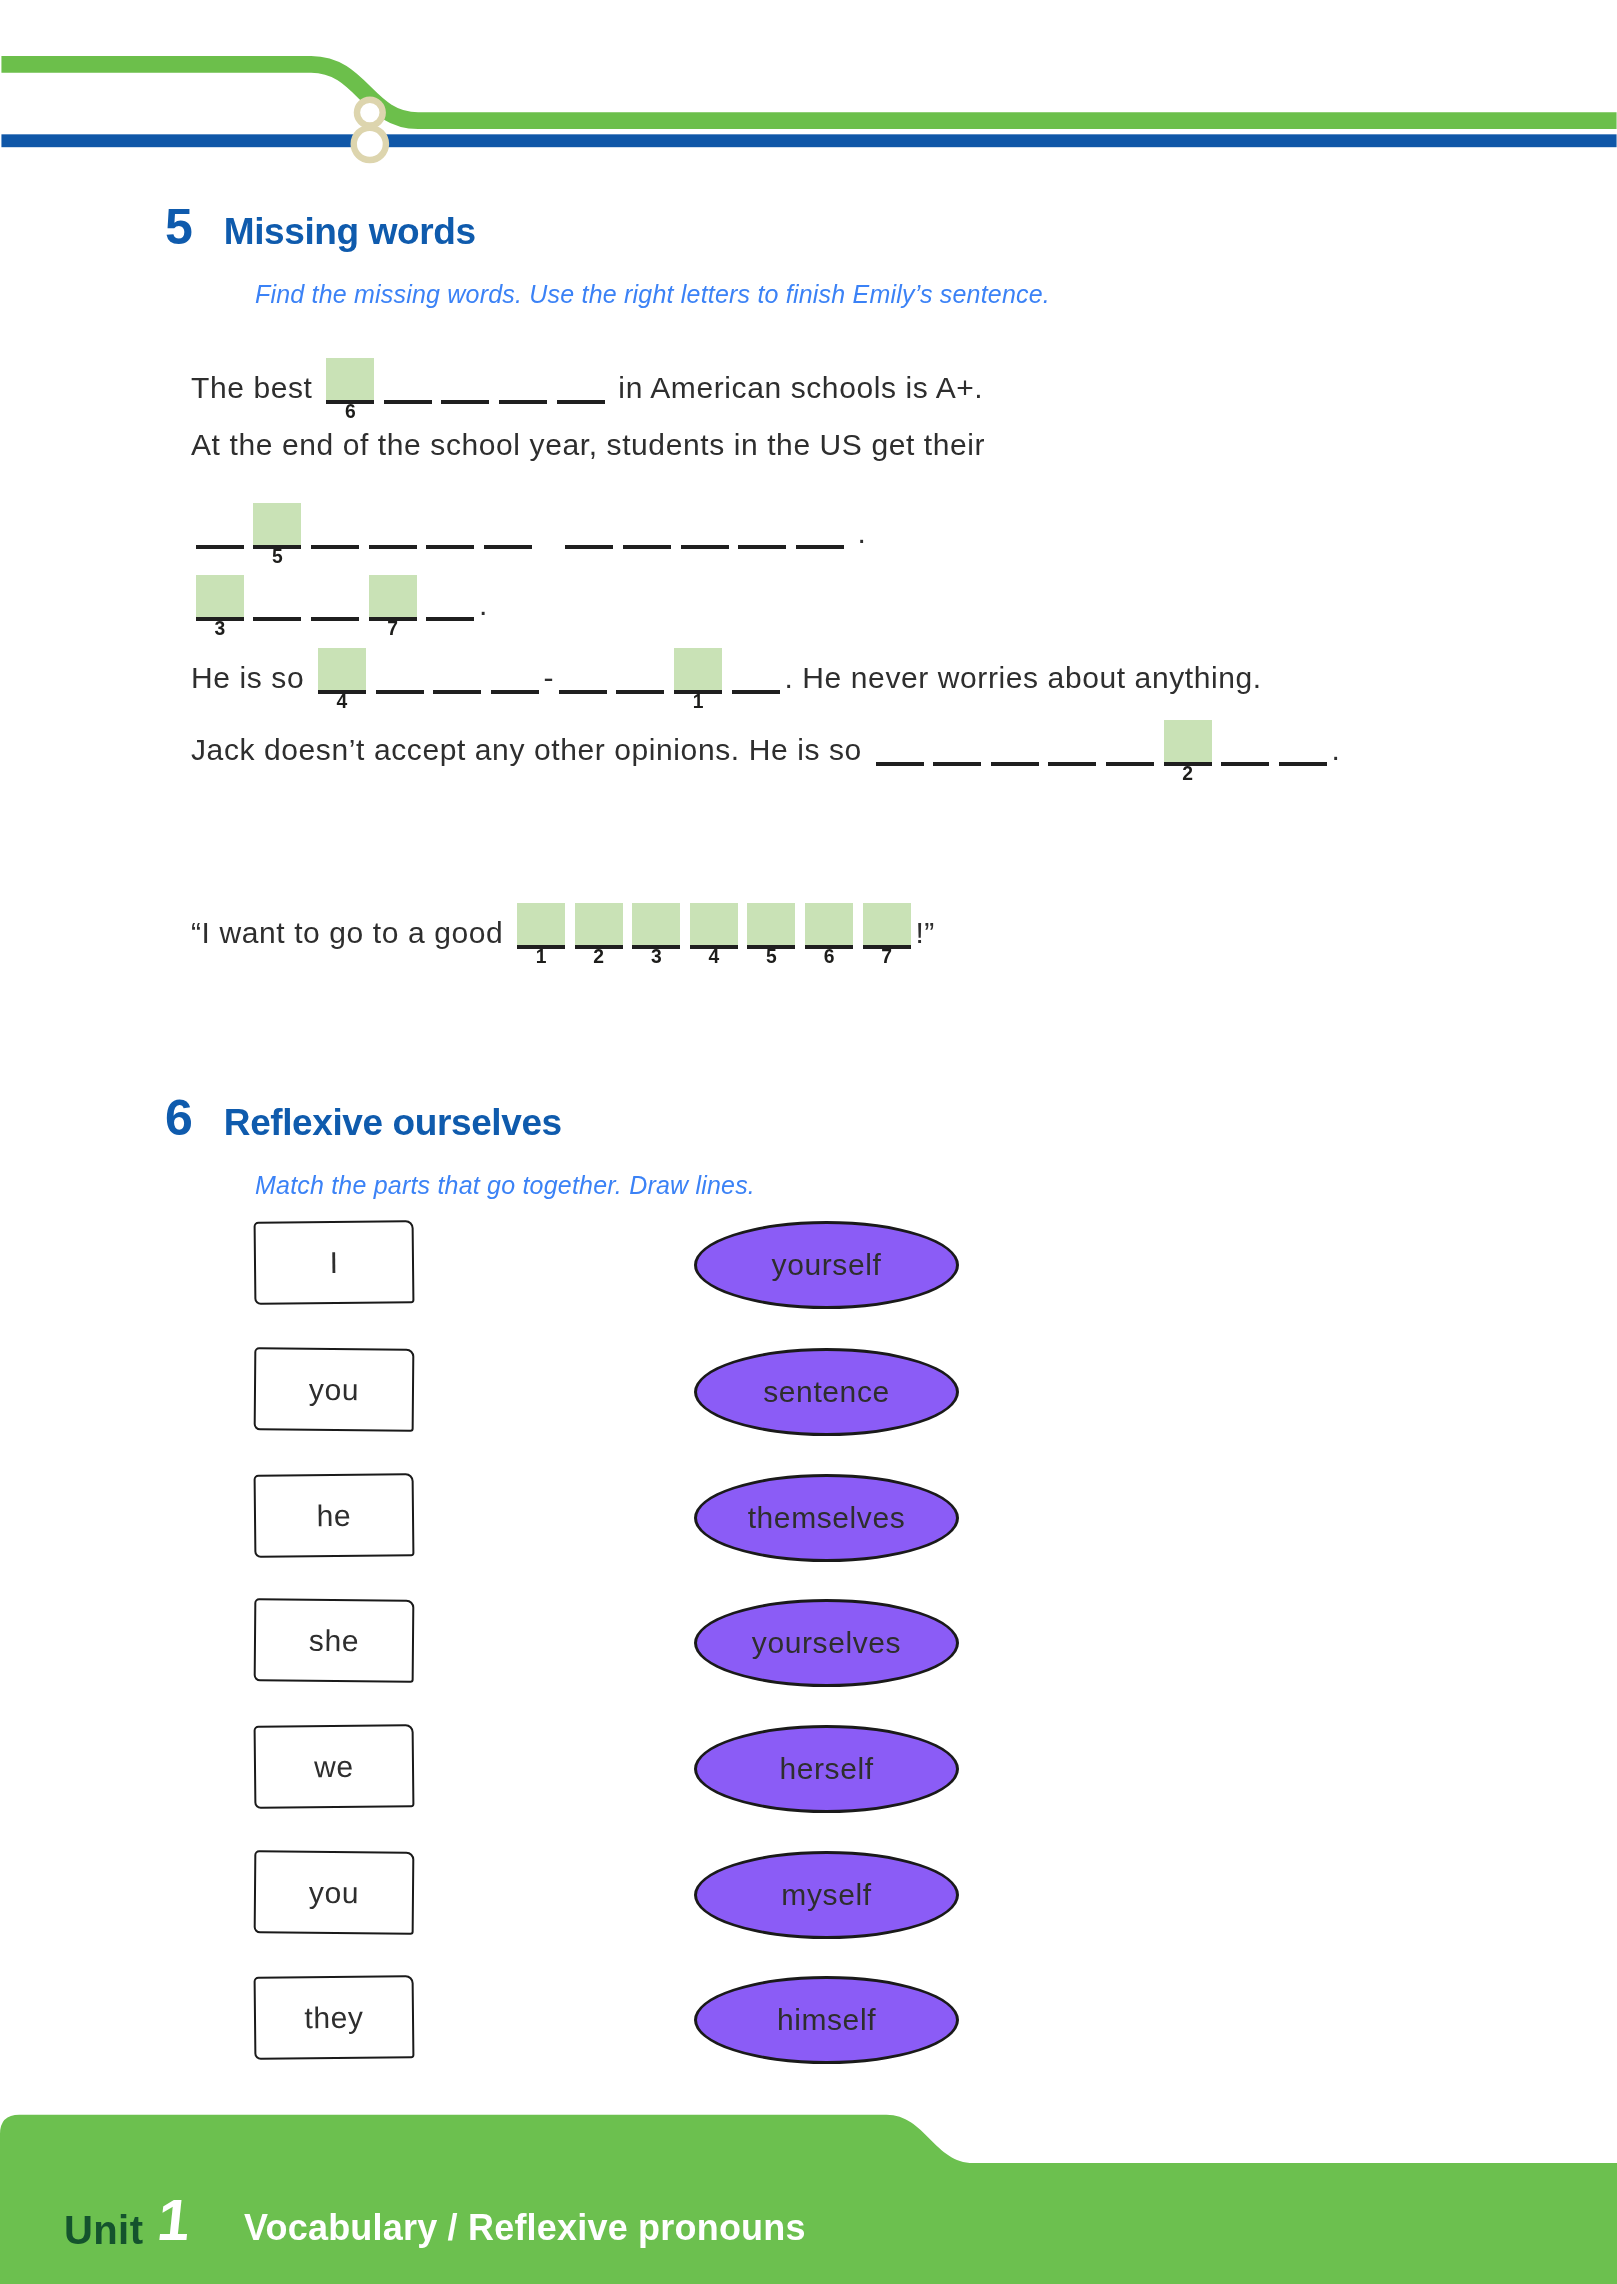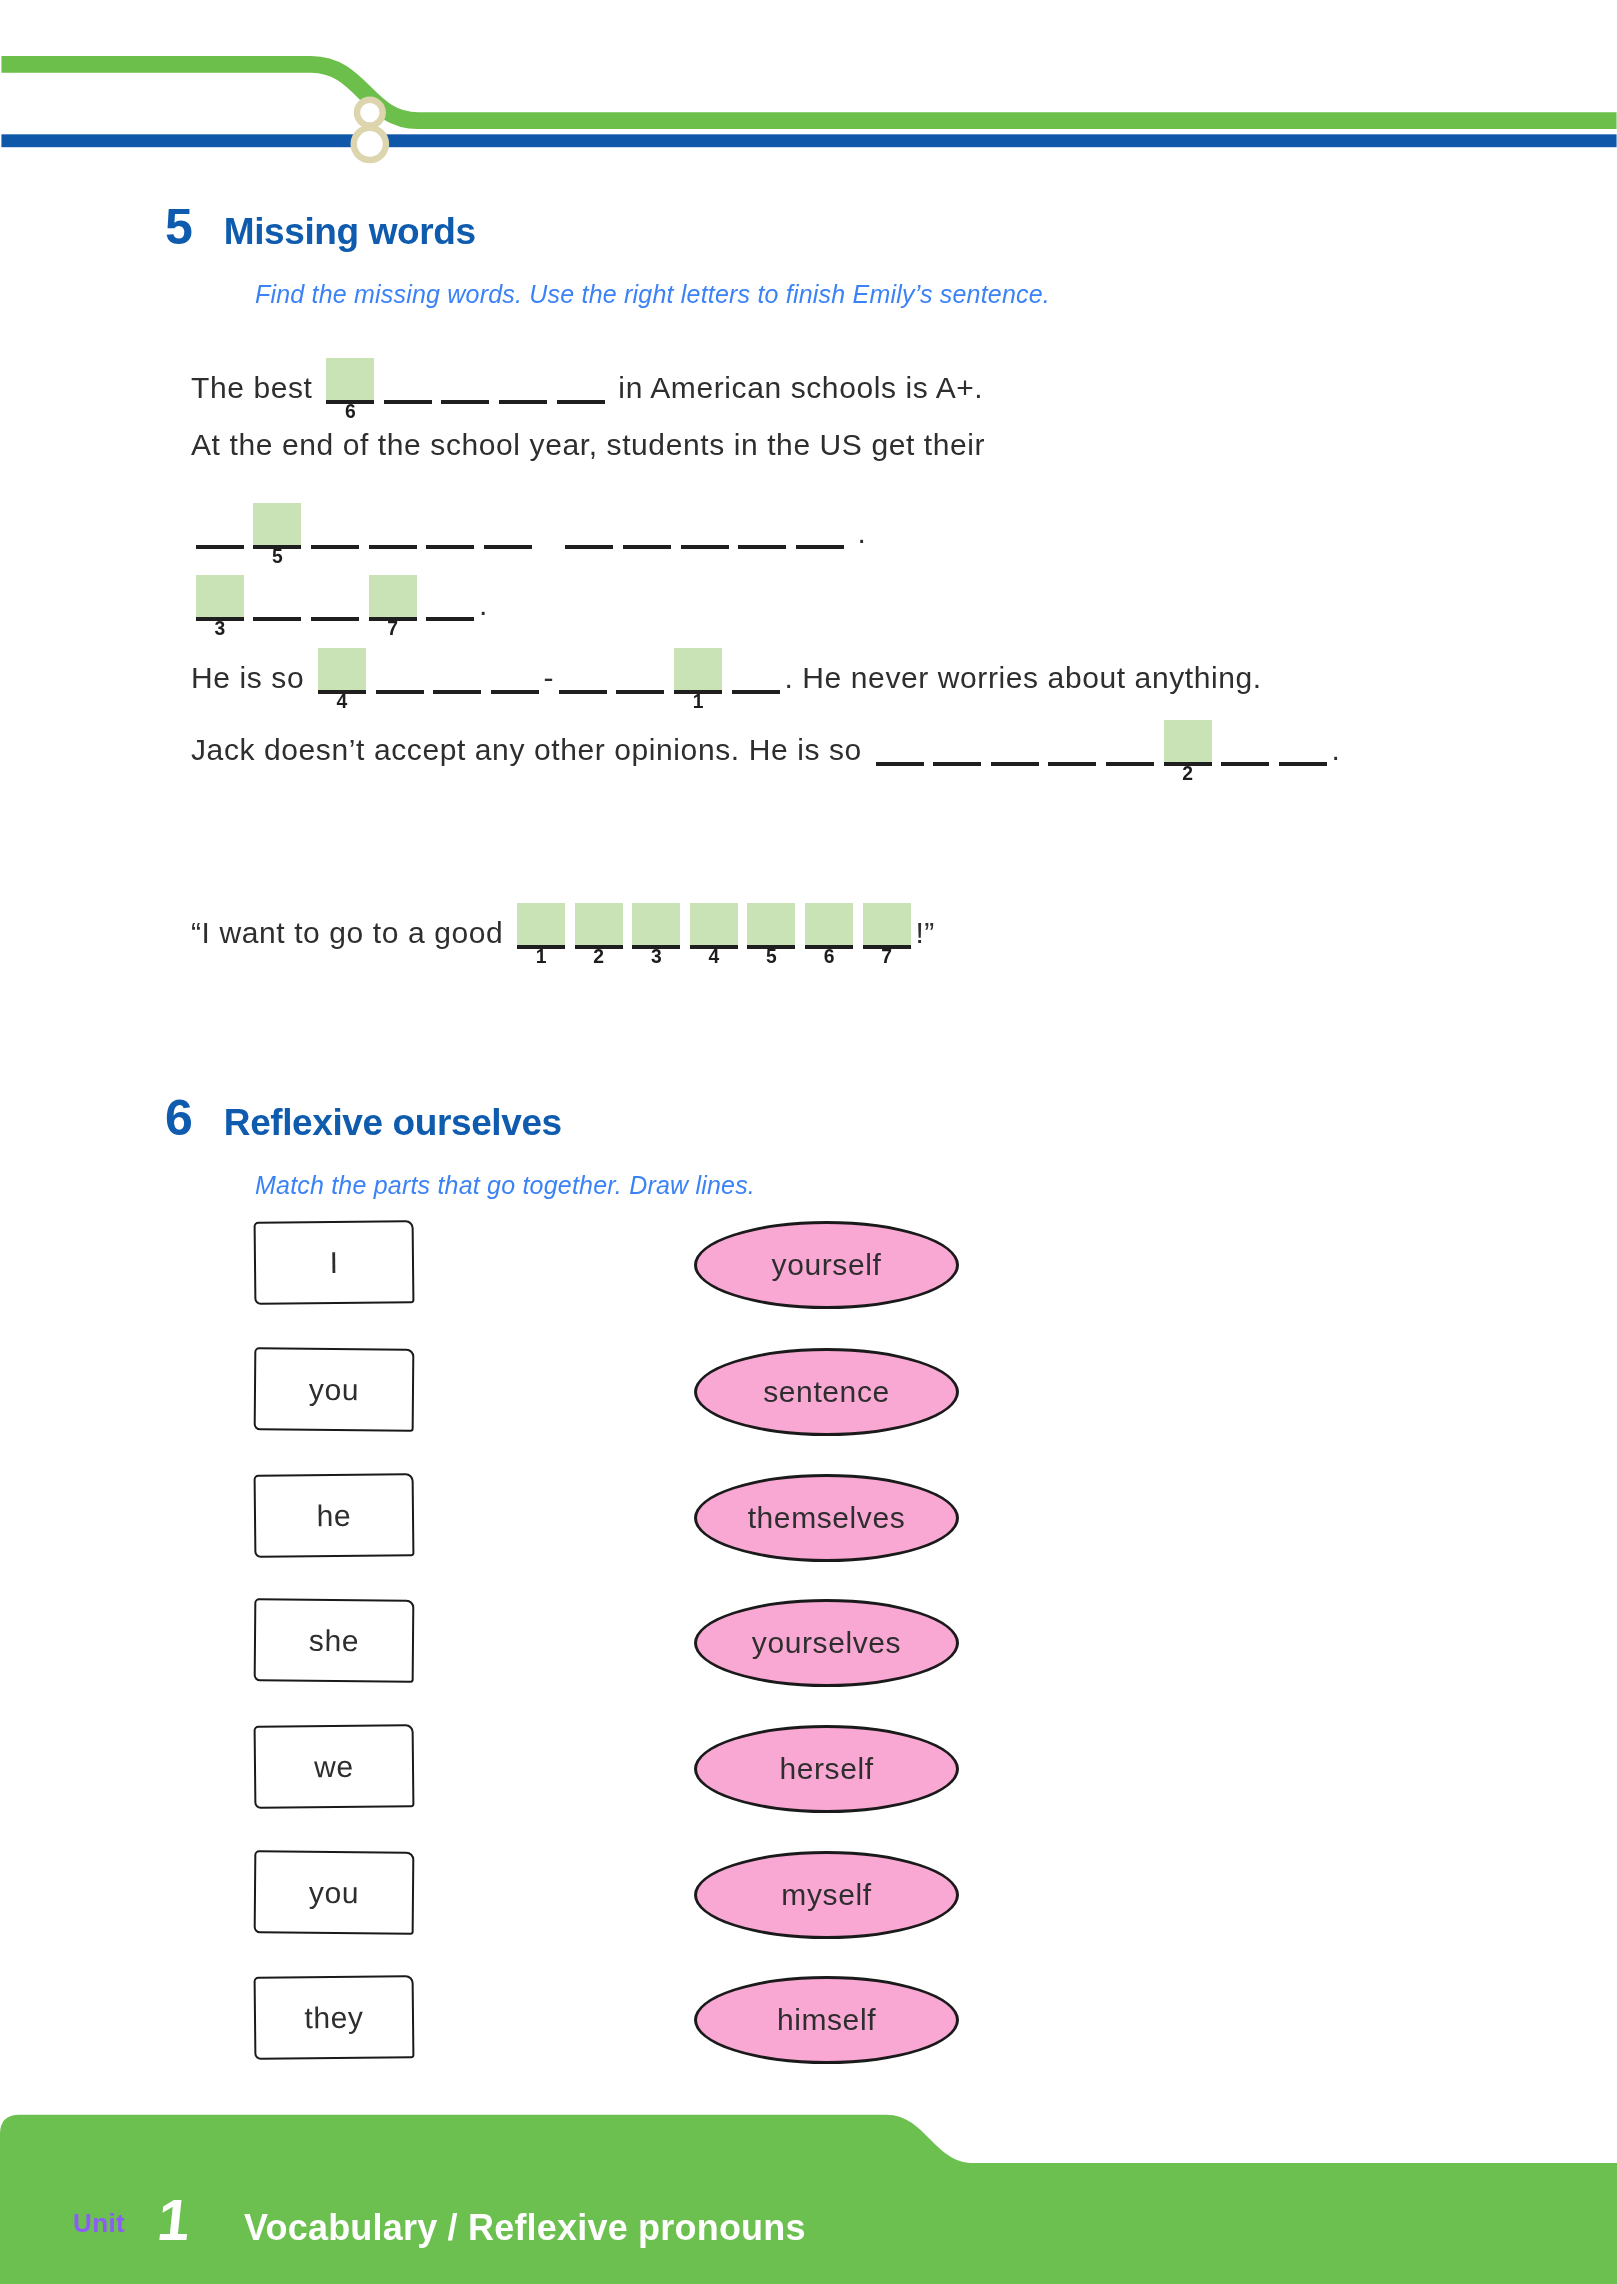--- a/index.html
+++ b/index.html
@@ -27,24 +27,24 @@
   .tok-box .num{position:absolute;top:100%;left:0;right:0;margin-top:2.4px;text-align:center;
                 font-size:19.3px;font-weight:bold;color:#1d1d1b;letter-spacing:0;}
 
   
   .match-row{position:absolute;left:0;width:100%;}
   .match-box{position:absolute;left:254px;width:156px;height:79px;border:2.4px solid #1a1a1a;
              border-radius:4.8px 8px 3.2px 6.4px;display:flex;align-items:center;justify-content:center;
              font-size:30px;color:#2e2e2e;background:#fff;letter-spacing:0.6px;}
   .match-ellipse{position:absolute;left:694px;width:259px;height:82px;border:3.2px solid #1a1a1a;
              border-radius:50%;display:flex;align-items:center;justify-content:center;
-             font-size:30px;color:#2e2e2e;background:#f9a8d4;letter-spacing:0.6px;}
+             font-size:30px;color:#2e2e2e;background:#8b5cf6;letter-spacing:0.6px;}
 
   
-  .footer-unit{position:absolute;left:73px;top:2208px;color:#8b5cf6;font-size:26px;font-weight:bold;letter-spacing:0.4px;}
+  .footer-unit{position:absolute;left:64px;top:2208px;color:#14532d;font-size:40px;font-weight:bold;letter-spacing:0.4px;}
   .footer-unit-num{position:absolute;left:158px;top:2186px;color:#fff;font-size:58px;font-weight:bold;
                    transform:skewX(-6deg);}
   .footer-subtitle{position:absolute;left:244px;top:2207px;color:#fff;font-size:36px;font-weight:bold;letter-spacing:0.2px;}
 </style>
 </head>
 <body>
 
 <div class="page">
 
   <svg class="abs" style="left:0;top:0;" width="1618" height="185" viewBox="0 0 2008 230">

